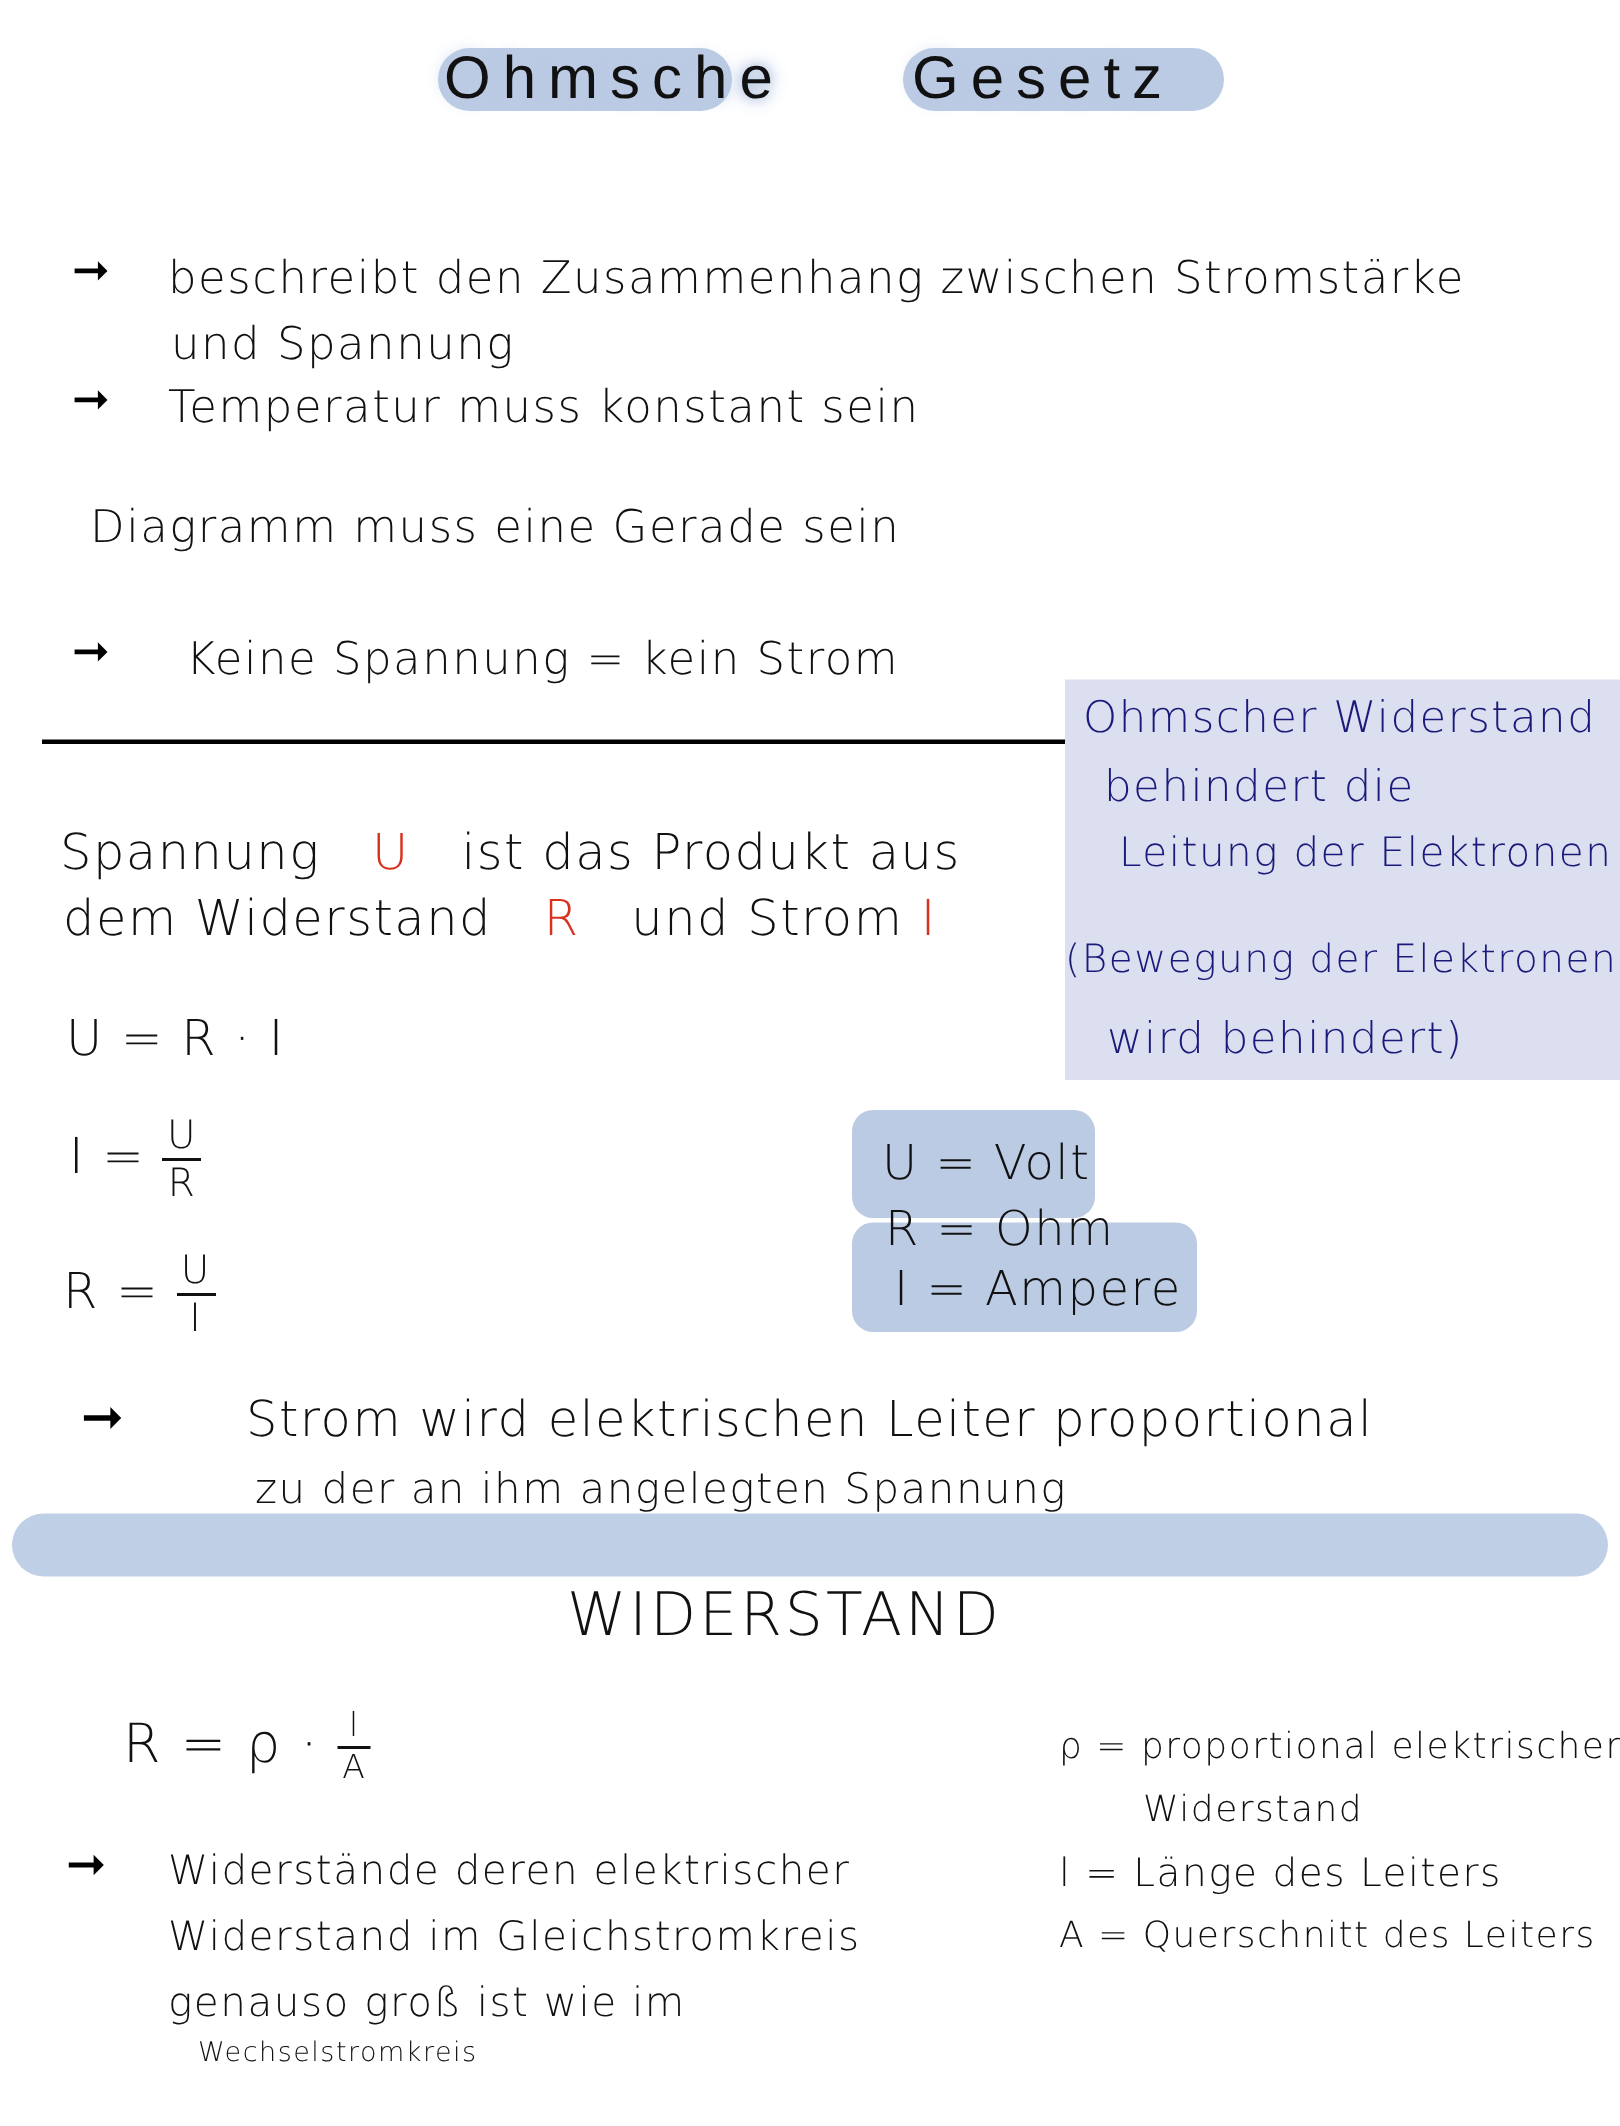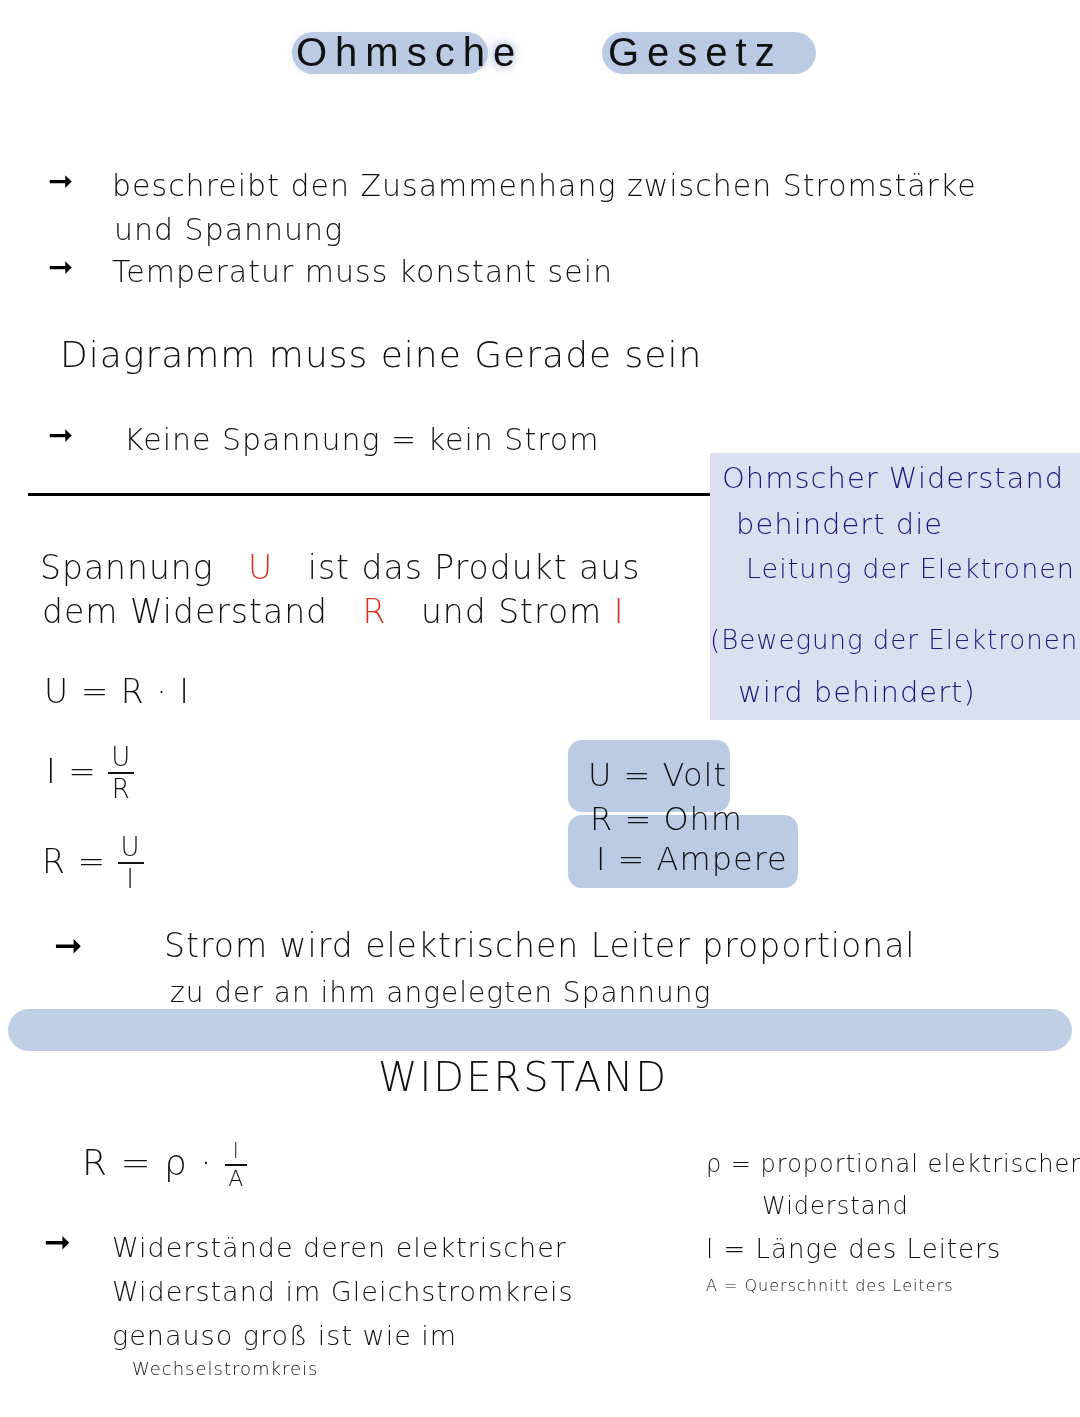--- a/index.html
+++ b/index.html
@@ -35,21 +35,21 @@
 <div class="title-bg" style="left:602px;top:32px;width:214px;height:42px;"></div>
 <div class="title-word" style="left:296px;">Ohmsche</div>
 <div class="title-word" style="left:608px;">Gesetz</div>
 
 <div class="arrow" style="left:48px;top:166px;">➞</div>
 <div class="abs hand line" style="left:112px;top:168px;">beschreibt den Zusammenhang  zwischen Stromstärke</div>
 <div class="abs hand line" style="left:114px;top:212px;">und Spannung</div>
 <div class="arrow" style="left:48px;top:252px;">➞</div>
 <div class="abs hand line" style="left:112px;top:254px;">Temperatur muss konstant  sein</div>
 
-<div class="abs hand" style="left:60px;top:334px;font-size:36px;">Diagramm muss eine Gerade sein</div>
+<div class="abs hand" style="left:60px;top:334px;font-size:30px;">Diagramm muss eine Gerade sein</div>
 
 <div class="arrow" style="left:48px;top:420px;">➞</div>
 <div class="abs hand line" style="left:124px;top:422px;">Keine Spannung = kein Strom</div>
 
 <div class="divider"></div>
 
 <div class="side-note">
   <div class="l hand" style="left:12px;top:8px;">Ohmscher Widerstand</div>
   <div class="l hand" style="left:26px;top:54px;">behindert   die</div>
   <div class="l hand" style="left:4px;top:100px;font-size:27px;margin-left:32px;">Leitung  der  Elektronen</div>
@@ -106,19 +106,19 @@
   <span class="frac" style="font-size:22px;">
     <span>l</span>
     <span class="bar" style="width:22px;"></span>
     <span>A</span>
   </span>
 </div>
 
 <div class="abs hand" style="left:706px;top:1150px;font-size:24px;">ρ = proportional elektrischer</div>
 <div class="abs hand" style="left:762px;top:1192px;font-size:24px;">Widerstand</div>
 <div class="abs hand" style="left:706px;top:1234px;font-size:26px;">l =  Länge des Leiters</div>
-<div class="abs hand" style="left:706px;top:1276px;font-size:16px;">A = Querschnitt des Leiters</div>
+<div class="abs hand" style="left:706px;top:1276px;font-size:24px;">A = Querschnitt des Leiters</div>
 
 <div class="arrow" style="left:44px;top:1226px;font-size:32px;">➞</div>
 <div class="abs hand" style="left:112px;top:1232px;font-size:27px;">Widerstände  deren  elektrischer</div>
 <div class="abs hand" style="left:112px;top:1276px;font-size:27px;">Widerstand  im  Gleichstromkreis</div>
 <div class="abs hand" style="left:112px;top:1320px;font-size:27px;">genauso  groß  ist  wie  im</div>
 <div class="abs hand" style="left:132px;top:1358px;font-size:18px;">Wechselstromkreis</div>
 
 </body></html>

